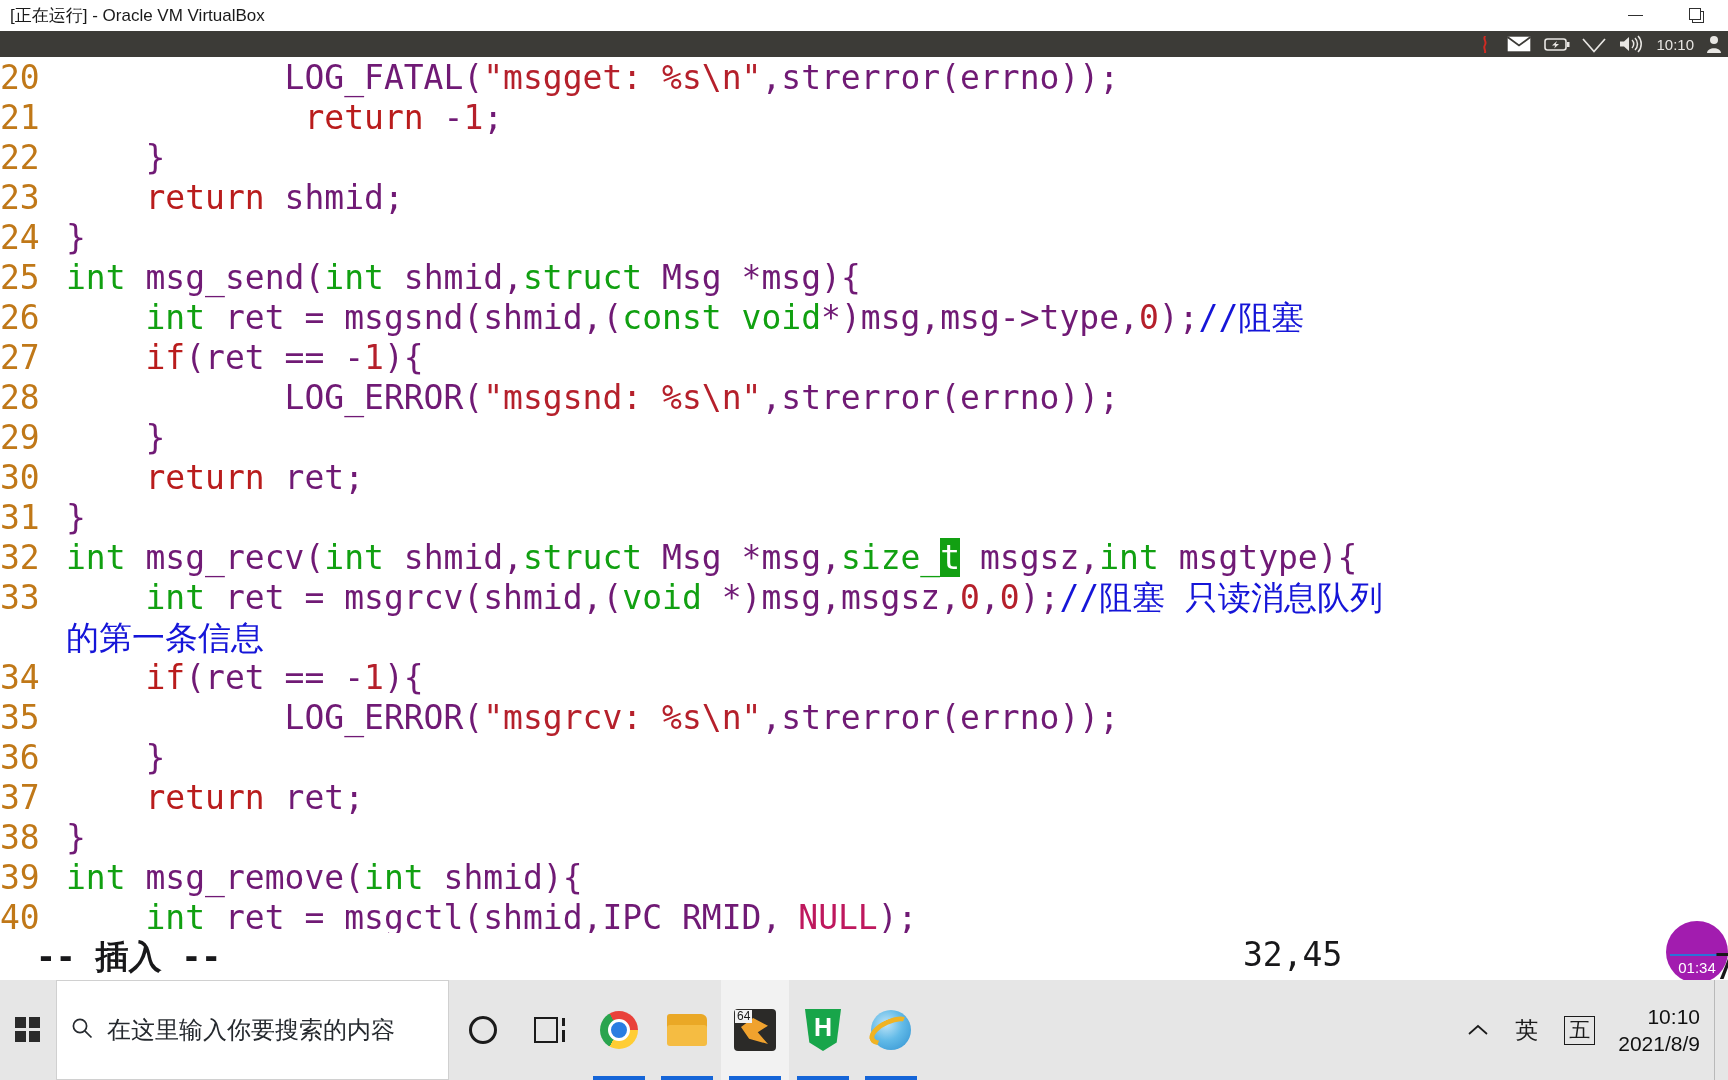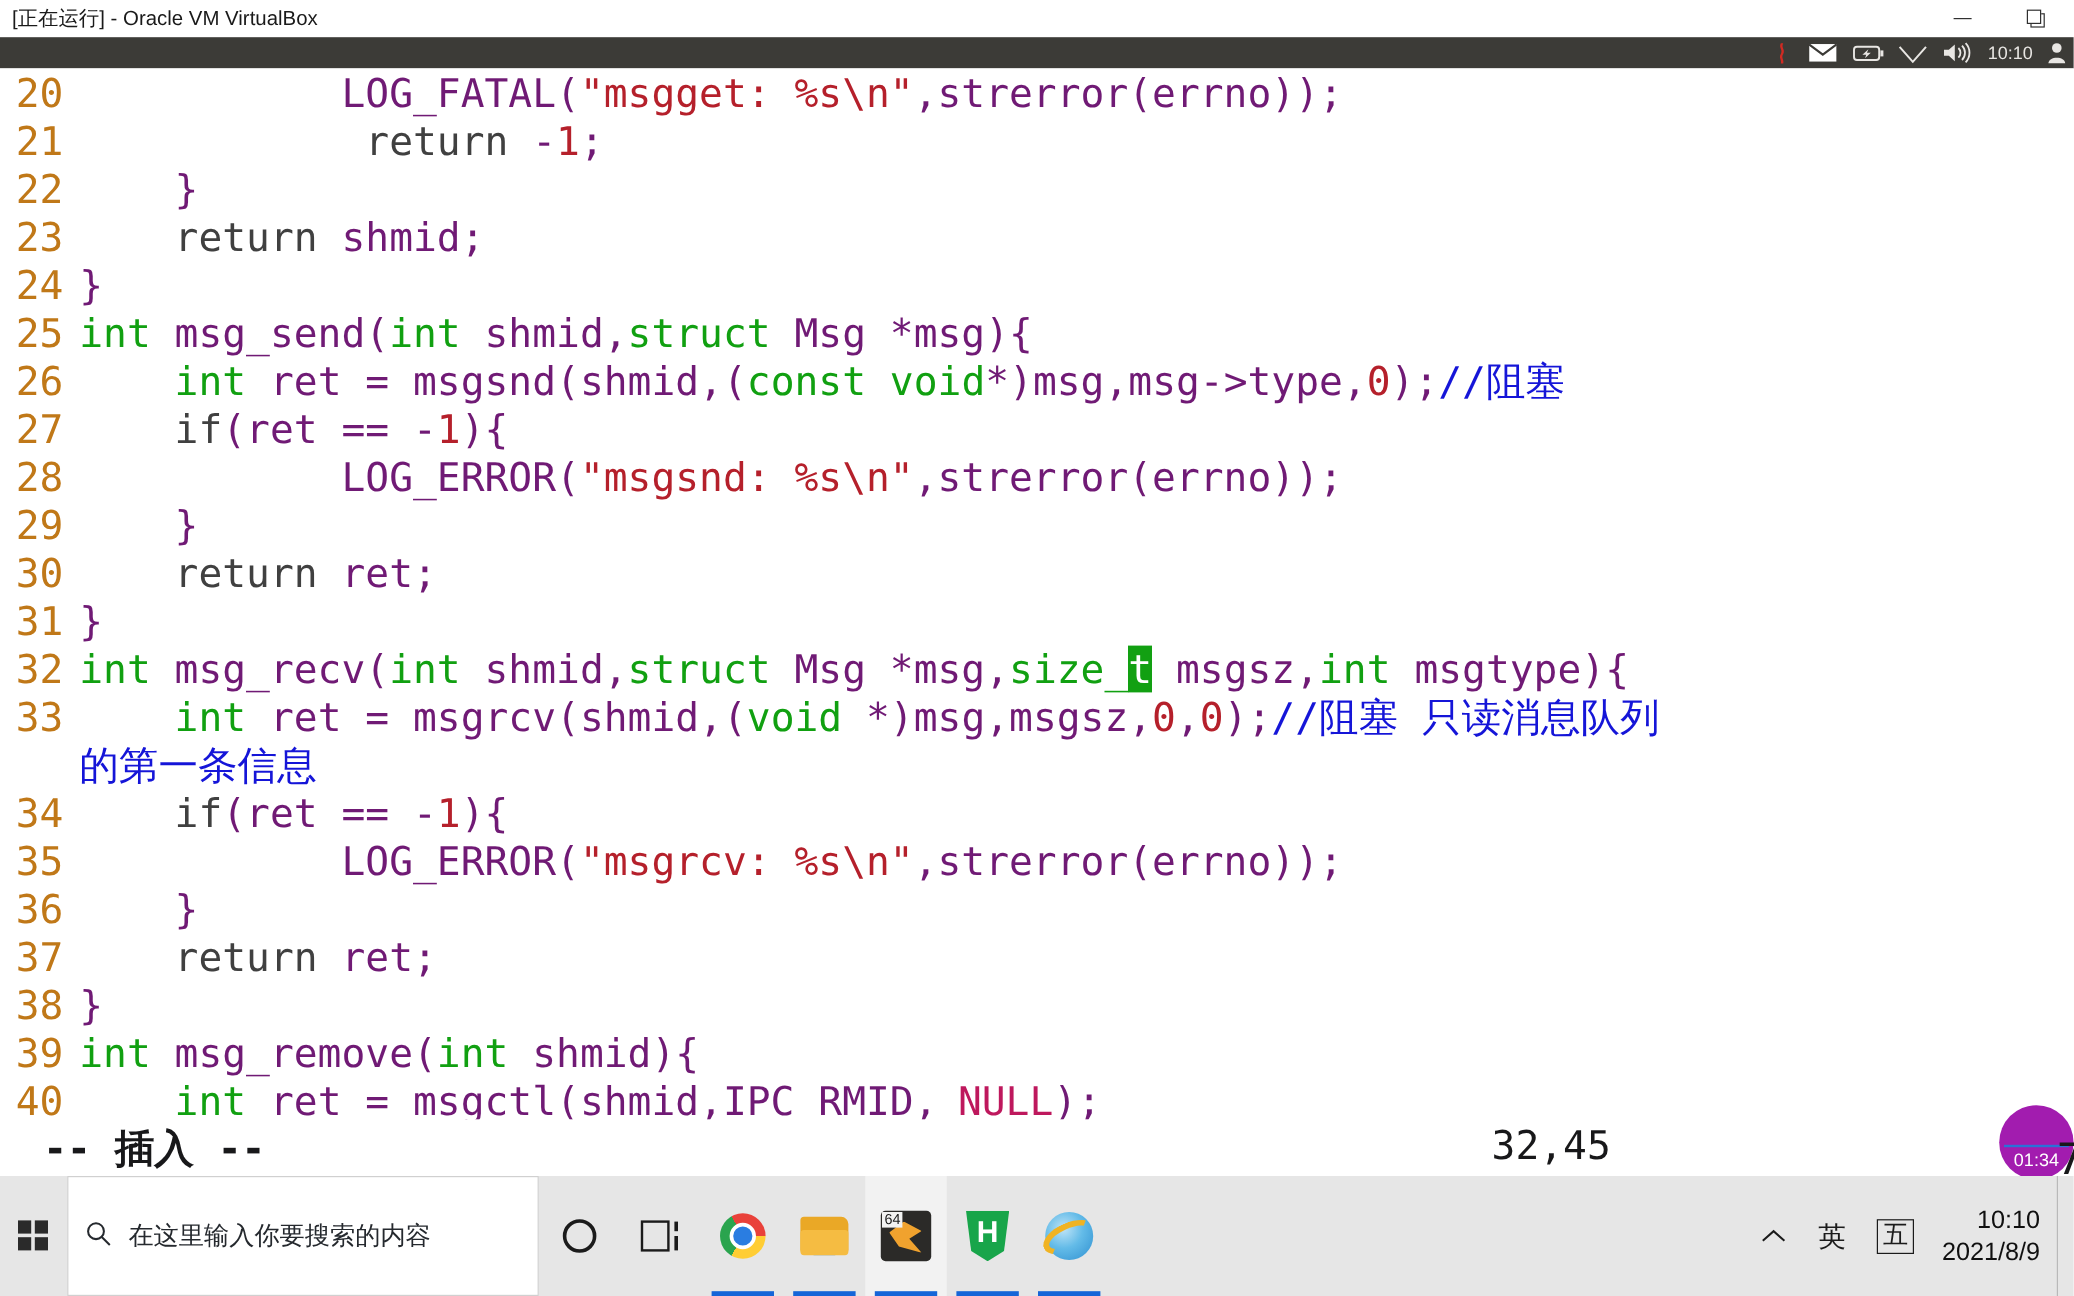--- a/index.html
+++ b/index.html
@@ -60,27 +60,27 @@
     background: #ffffff;
     font-family: "DejaVu Sans Mono", monospace;
     font-size: 33px;
     line-height: 40px;
     overflow: hidden;
     padding-top: 1px;
   }
   .cline { white-space: pre; height: 40px; letter-spacing: 0px; }
   .cline.wrapped { height: 40px; }
   .ln {
-    display: inline-block; width: 66px; text-align: center;
+    display: inline-block; width: 66px; text-align: left;
     color: #c07818; font-weight: 500;
   }
   .ln.blank { color: transparent; }
   .tok-plain { color: #701a75; }
   .tok-type { color: #11a011; }
-  .tok-kw { color: #404040; }
+  .tok-kw { color: #b91c1c; }
   .tok-str { color: #b5202b; }
   .tok-num { color: #b5202b; }
   .tok-comment { color: #1515d8; }
   .tok-const { color: #be185d; margin-left: 17px; }
   .cursor {
     background: #12a012; color: #ffffff; display: inline;
   }
 
   
   #statusline {
@@ -137,21 +137,21 @@
   .winlogo .q2 { left: 14px; top: 0; }
   .winlogo .q3 { left: 0; top: 14px; }
   .winlogo .q4 { left: 14px; top: 14px; }
 
   #searchbox {
     width: 393px; height: 100px; background: #ffffff;
     display: flex; align-items: center; gap: 14px; padding-left: 14px;
     border: 1px solid #d0d0d0;
   }
   #searchbox .sb-text {
-    font-size: 21px; color: #25292e; white-space: nowrap;
+    font-size: 24px; color: #25292e; white-space: nowrap;
   }
 
   .tb-icons { display: flex; align-items: flex-start; }
   .tb-item {
     width: 68px; height: 100px; position: relative;
     display: flex; align-items: center; justify-content: center;
   }
   .tb-item.active { background: #f2f2f2; }
   .tb-item .runbar {
     position: absolute; bottom: 0; left: 8px; width: 52px; height: 4px;

